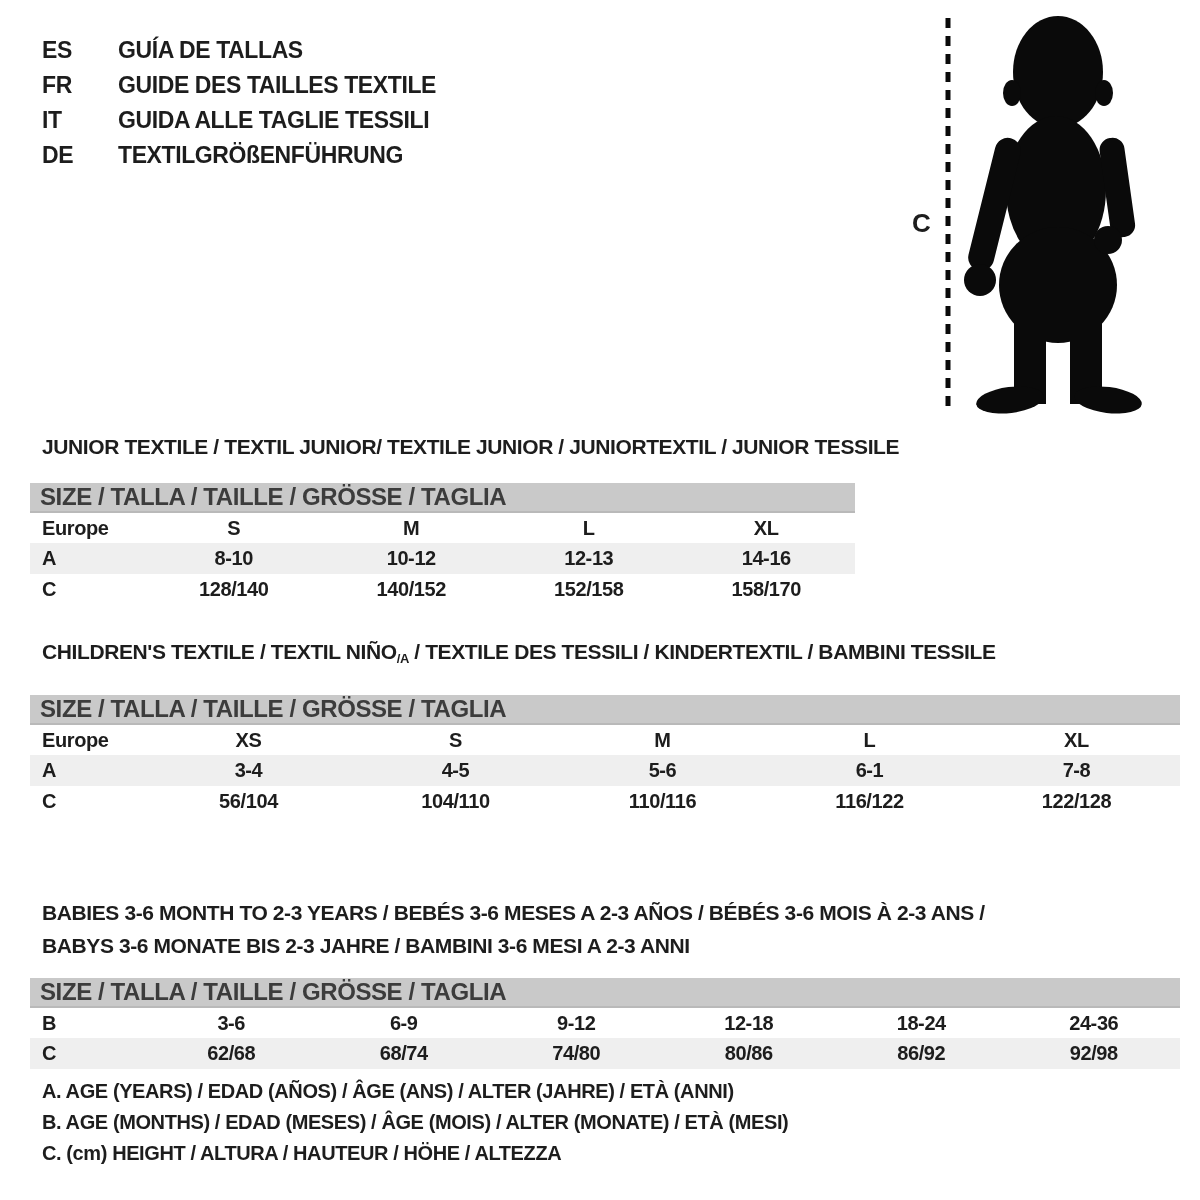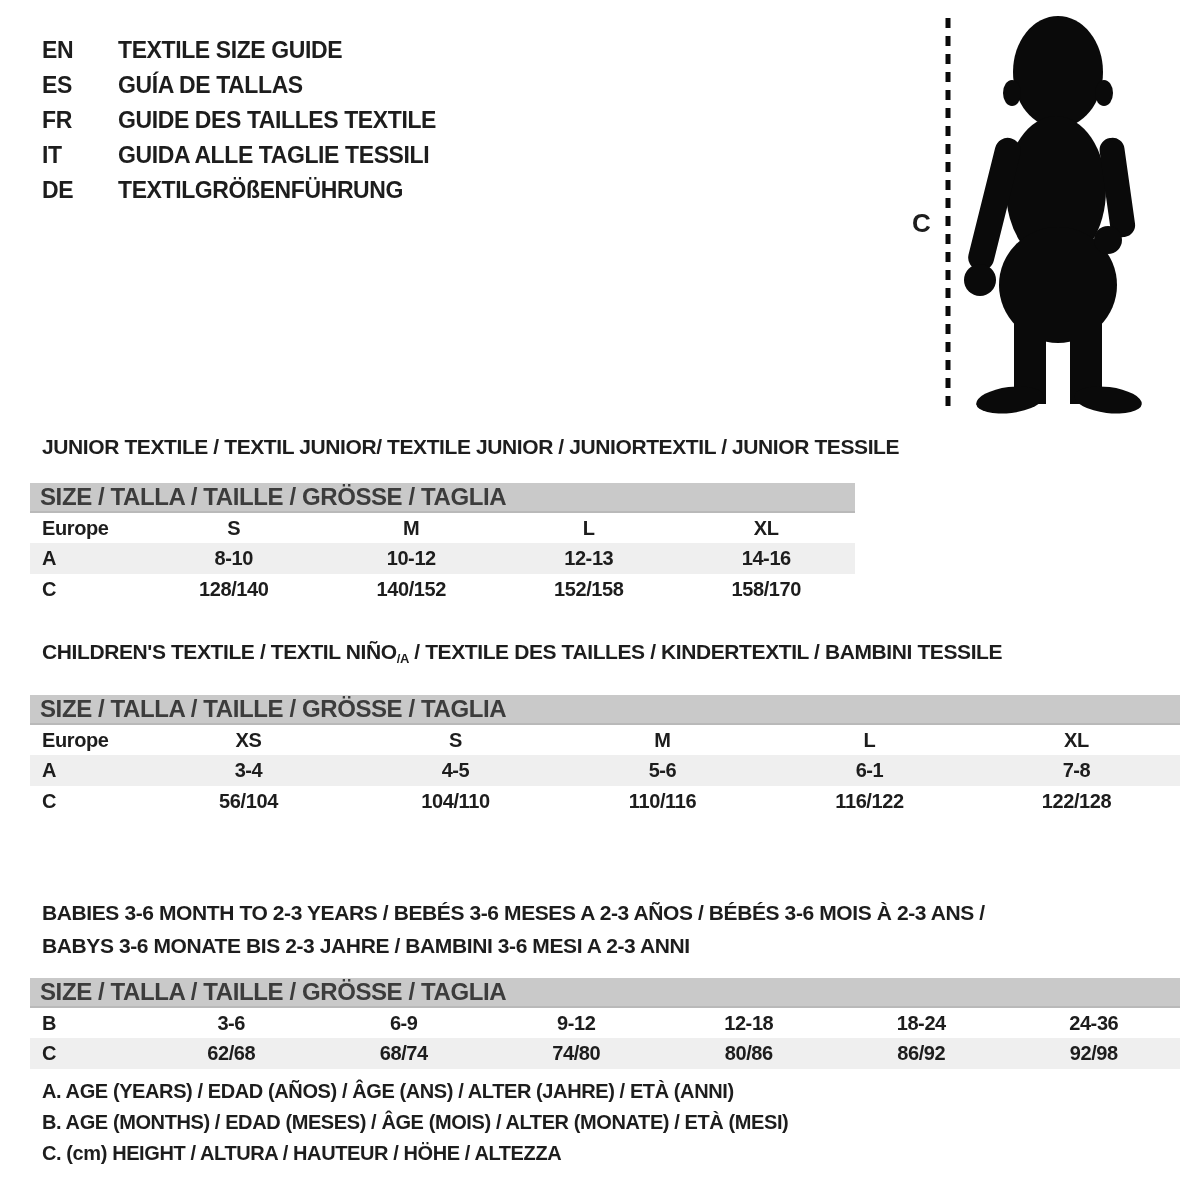--- a/index.html
+++ b/index.html
@@ -60,24 +60,20 @@
   .legend{position:absolute;left:42px;top:1076px}
   .legend-line{font-size:20px;line-height:31px}
 </style>
 </head>
 <body>
 
 <div class="page">
 
   <div class="lang-block">
     <div class="lang-row">
-      <span class="lang-code">EN</span>
-      <span class="lang-title">TEXTILE SIZE GUIDE</span>
-    </div>
-    <div class="lang-row">
       <span class="lang-code">ES</span>
       <span class="lang-title">GUÍA DE TALLAS</span>
     </div>
     <div class="lang-row">
       <span class="lang-code">FR</span>
       <span class="lang-title">GUIDE DES TAILLES TEXTILE</span>
     </div>
     <div class="lang-row">
       <span class="lang-code">IT</span>
       <span class="lang-title">GUIDA ALLE TAGLIE TESSILI</span>
@@ -150,21 +146,21 @@
         <td>128/140</td>
         <td>140/152</td>
         <td>152/158</td>
         <td>158/170</td>
       </tr>
     </tbody>
       </table>
   </div>
 
   <div class="section" id="children-section">
-    <div class="section-title"><span>CHILDREN'S TEXTILE / TEXTIL NIÑO</span><sub>/A</sub><span> / TEXTILE DES TAILLES / KINDERTEXTIL / BAMBINI TESSILE</span></div>
+    <div class="section-title"><span>CHILDREN'S TEXTILE / TEXTIL NIÑO</span><sub>/A</sub><span> / TEXTILE DES TESSILI / KINDERTEXTIL / BAMBINI TESSILE</span></div>
     <table class="sg-table">
       <colgroup>
           <col style="width:115px">
           <col>
           <col>
           <col>
           <col>
           <col>
         </colgroup>
       <tbody>

